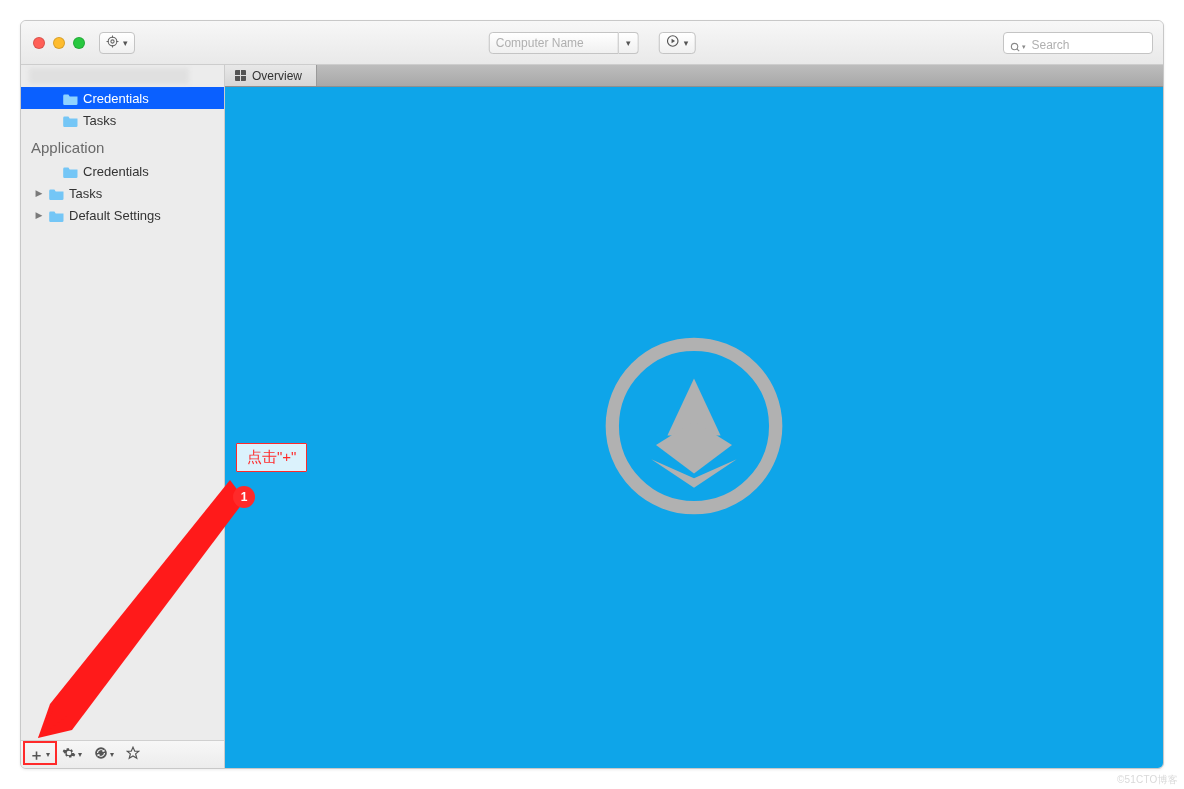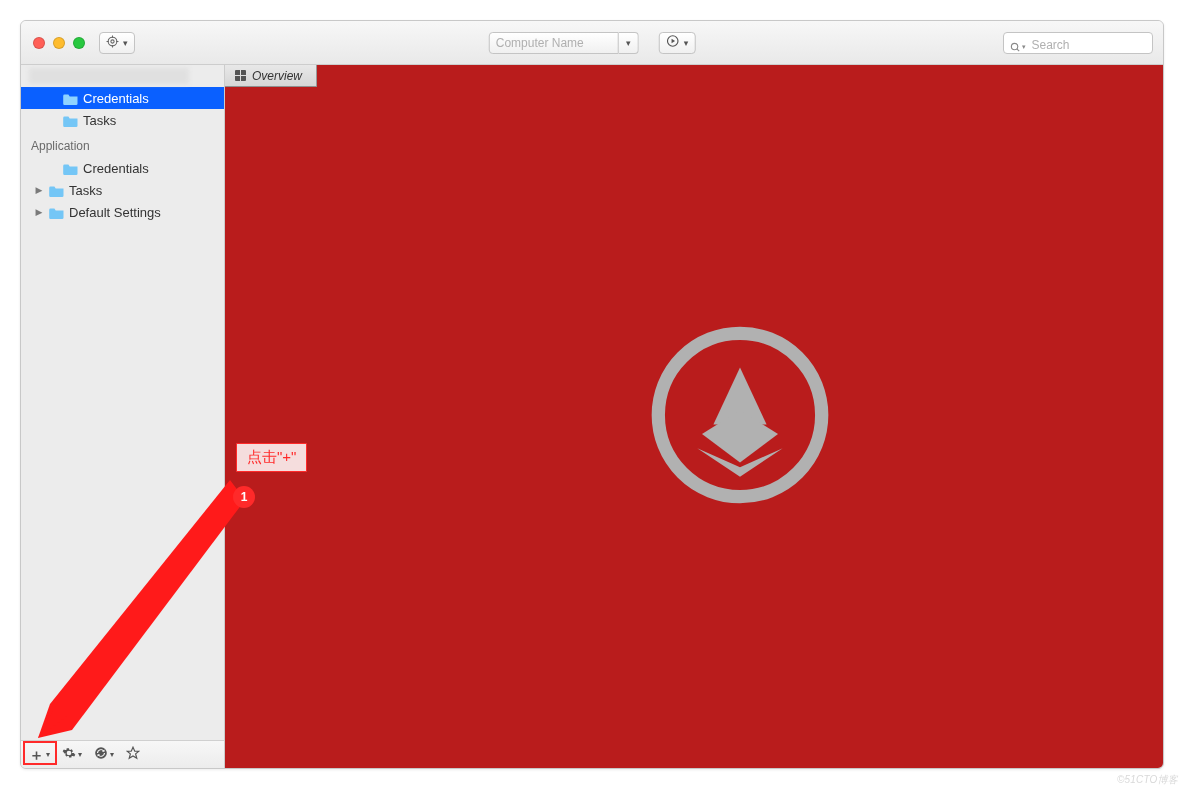--- a/index.html
+++ b/index.html
@@ -31,51 +31,51 @@
   .search .mag .chev { font-size: 7px; margin-left: 1px; }
 
   
   .body { position: absolute; top: 44px; bottom: 0; left: 0; right: 0; display: flex; }
 
   
   .sidebar { width: 204px; background: #ececec; border-right: 1px solid #cccccc; display: flex; flex-direction: column; }
   .side-content { flex: 1; overflow: hidden; }
   .computer-row { height: 22px; display: flex; align-items: center; padding: 2px 8px 2px 8px; }
   .computer-blur { width: 160px; height: 16px; background: #e0e0e0; border-radius: 2px; filter: blur(2px); }
-  .group-header { padding: 8px 10px 4px 10px; color: #6a6a6a; font-size: 12px; }
+  .group-header { padding: 8px 10px 4px 10px; color: #6a6a6a; font-size: 15px; }
   .tree-row { height: 22px; display: flex; align-items: center; padding-left: 10px; gap: 4px; font-size: 13px; white-space: nowrap; }
   .tree-row.sel { background: #0a60ff; color: #fff; }
   .disclosure { width: 12px; display: inline-flex; justify-content: center; color: #7a7a7a; font-size: 9px; }
   .tree-row.sel .disclosure { color: #fff; }
   .folder-icon svg { display: block; }
 
   .side-bottombar { height: 28px; border-top: 1px solid #d0d0d0; background: linear-gradient(#f7f7f7,#ececec); display: flex; align-items: center; gap: 12px; padding: 0 8px; }
   .sb-btn { display: inline-flex; align-items: center; gap: 2px; color: #555; font-size: 13px; }
   .sb-btn .chev { font-size: 8px; }
 
   
-  .main { flex: 1; display: flex; flex-direction: row; background: #b91c1c; font-style: italic; }
+  .main { flex: 1; display: flex; flex-direction: column; background: #0ea5e9; }
   .tabbar { height: 22px; background: linear-gradient(#bdbdbd, #a8a8a8); display: flex; align-items: stretch; border-bottom: 1px solid #8f8f8f; }
   .tab { display: inline-flex; align-items: center; gap: 6px; padding: 0 14px 0 10px; background: linear-gradient(#e8e8e8, #d6d6d6); border-right: 1px solid #9a9a9a; font-size: 12px; color: #333; }
   .tab .grid-icon { display: inline-block; width: 11px; height: 11px; background:
       linear-gradient(#555,#555), linear-gradient(#555,#555), linear-gradient(#555,#555), linear-gradient(#555,#555);
       background-size: 5px 5px; background-repeat: no-repeat;
       background-position: 0 0, 6px 0, 0 6px, 6px 6px; border-radius: 1px; }
   .content { flex: 1; display: flex; align-items: center; justify-content: center; }
   .logo-watermark { opacity: 1; }
 
   
   .annot { position: absolute; pointer-events: none; }
   .callout-box { position: absolute; border: 1px solid #ff2a2a; background: rgba(255,255,255,0.85); color: #ff2a2a; font-size: 15px; padding: 4px 10px; border-radius: 1px; }
   .step-badge { position: absolute; width: 22px; height: 22px; border-radius: 50%; background: #ff2a2a; color: #fff; display: flex; align-items: center; justify-content: center; font-size: 12px; font-weight: 600; }
   .target-highlight { position: absolute; border: 2px solid #ff2a2a; }
 
   .arrow-svg { position: absolute; }
 
-  .watermark-corner { position:absolute; right:6px; bottom:2px; font-size:10px; color:#d9d9d9; letter-spacing:0.2px;font-style:italic; }
+  .watermark-corner { position:absolute; right:6px; bottom:2px; font-size:10px; color:#d9d9d9; letter-spacing:0.2px; }
 </style>
 </head>
 <body>
 
 <div class="frame">
   <div class="window">
 
     <div class="titlebar">
       <div class="traffic">
         <div class="dot red"></div>

